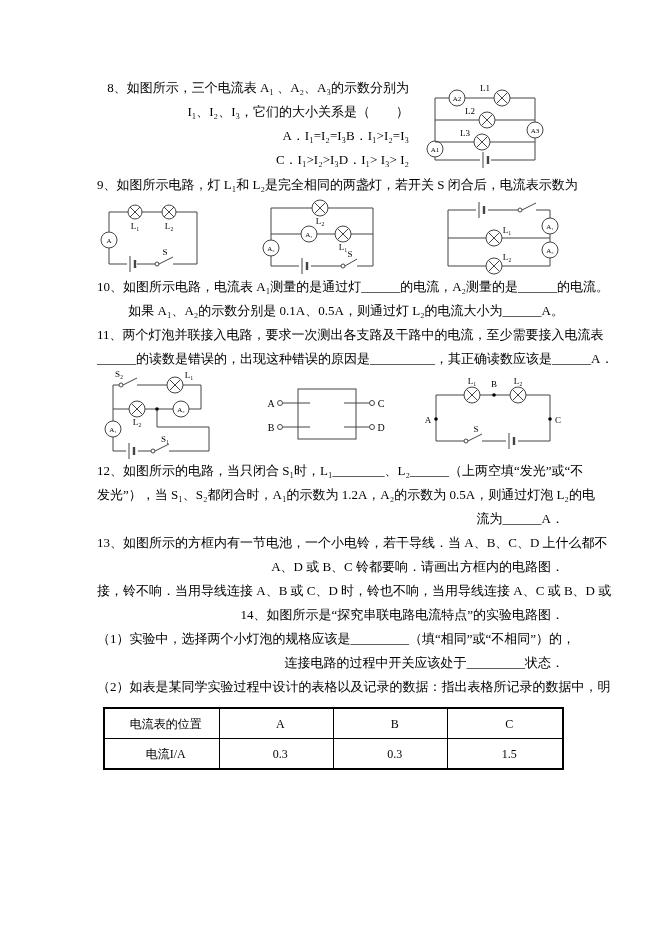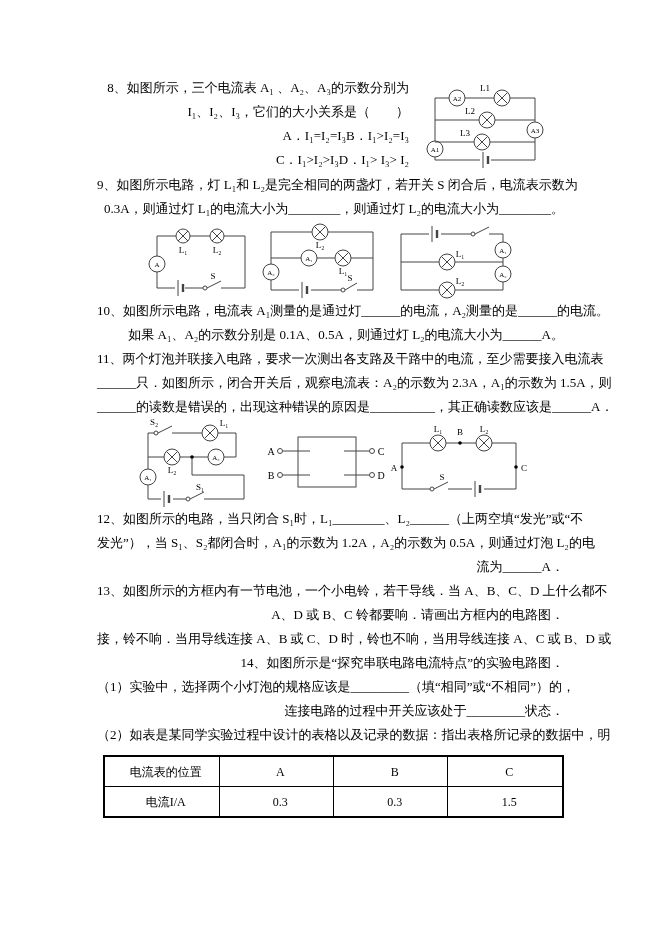--- a/index.html
+++ b/index.html
@@ -6,21 +6,21 @@
   .page {
     position:relative; box-sizing:border-box;
     width:661px; height:935px; margin:0 auto;
     padding:76px 97px 0 97px;
     background:#ffffff; color:#000;
     font-family:"Liberation Serif", serif;
     font-size:13px; line-height:24px;
   }
   .line { white-space:nowrap;text-align:right; }
   .opt1 { display:inline-block; width:158px;margin-left:20px; }
-  .figrow { display:flex; justify-content:center; align-items:center; }
+  .figrow { display:flex; justify-content:space-between; align-items:center; }
   .figrow.r9  { height:78px; }
   .figrow.r11 { height:88px; }
   .fig line, .fig circle, .fig rect, .fig polyline { stroke:#444; stroke-width:1; fill:none; }
   .fig .dot { fill:#000; stroke:none; }
   .fig .thick { stroke-width:2.4; }
   .fig text { stroke:none; fill:#000; font-size:9px; font-family:"Liberation Serif", serif; }
   .fig text.amm { font-size:7px; text-anchor:middle; }
   .fig text.lbl { text-anchor:middle; }
   .fig text.term { font-size:10px; text-anchor:middle; }
   .fig-q8 { float:right; margin:2px 12px 0 8px; }
@@ -85,21 +85,20 @@
         </g>
     </svg>
     <div class="line">8、如图所示，三个电流表 A₁ 、A₂、A₃的示数分别为</div>
     <div class="line">I₁、I₂、I₃，它们的大小关系是（　　）</div>
     <div class="line"><span class="opt1">A．I₁=I₂=I₃</span><span>B．I₁&gt;I₂=I₃</span></div>
     <div class="line"><span class="opt1">C．I₁&gt;I₂&gt;I₃</span><span>D．I₁&gt; I₃&gt; I₂</span></div>
   </section>
 
   <section style="clear:both">
     <div class="line">9、如图所示电路，灯 L₁和 L₂是完全相同的两盏灯，若开关 S 闭合后，电流表示数为</div>
-    <div class="line">0.3A，则通过灯 L₁的电流大小为________，则通过灯 L₂的电流大小为________。</div>
     <div class="figrow r9">
 
       <svg class="fig" viewBox="0 0 112 80" width="112" height="80">
         <g>
           <line x1="12" y1="16" x2="31" y2="16"></line>
             <line x1="45" y1="16" x2="65" y2="16"></line>
             <line x1="79" y1="16" x2="100" y2="16"></line>
           <line x1="100" y1="16" x2="100" y2="68"></line>
           <line x1="12" y1="16" x2="12" y2="36"></line>
             <line x1="12" y1="52" x2="12" y2="68"></line>
@@ -225,21 +224,20 @@
     </div>
   </section>
 
   <section>
     <div class="line">10、如图所示电路，电流表 A₁测量的是通过灯______的电流，A₂测量的是______的电流。</div>
     <div class="line">如果 A₁、A₂的示数分别是 0.1A、0.5A，则通过灯 L₂的电流大小为______A。</div>
   </section>
 
   <section>
     <div class="line">11、两个灯泡并联接入电路，要求一次测出各支路及干路中的电流，至少需要接入电流表</div>
-    <div class="line">______只．如图所示，闭合开关后，观察电流表：A₂的示数为 2.3A，A₁的示数为 1.5A，则</div>
     <div class="line">______的读数是错误的，出现这种错误的原因是__________，其正确读数应该是______A．</div>
     <div class="figrow r11">
 
       <svg class="fig" viewBox="0 0 118 92" width="118" height="92">
         <g>
           <line x1="16" y1="16" x2="22" y2="16"></line>
             <line x1="40" y1="16" x2="70" y2="16"></line>
             <line x1="86" y1="16" x2="104" y2="16"></line>
           <line x1="104" y1="16" x2="104" y2="40"></line>
           <line x1="16" y1="40" x2="32" y2="40"></line>

